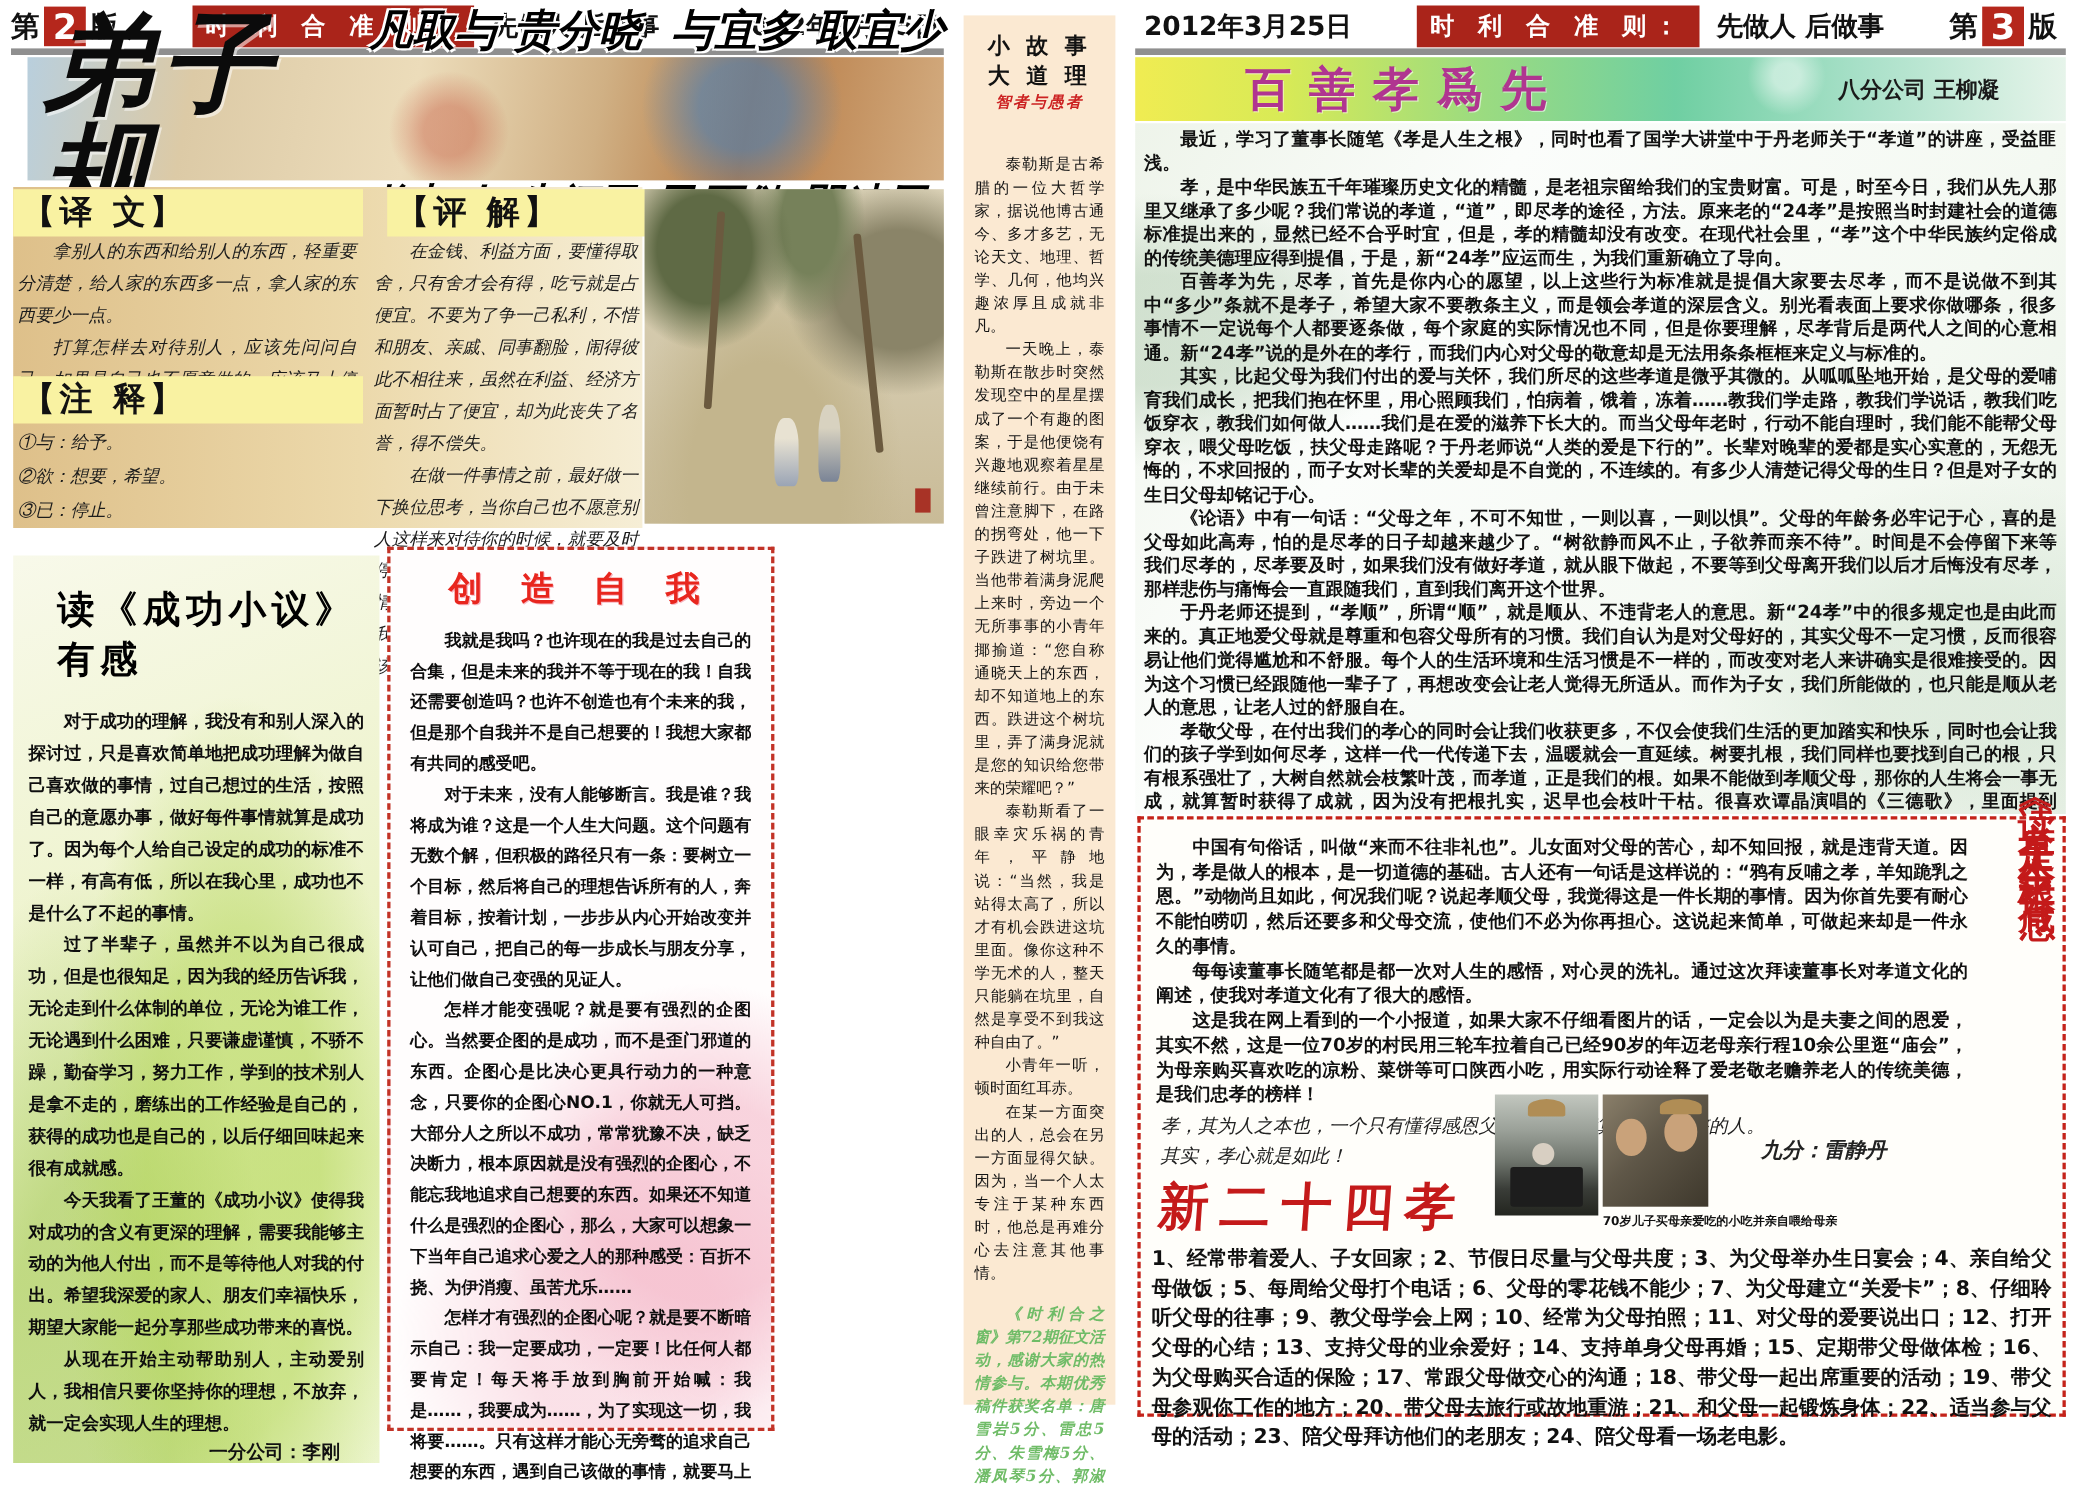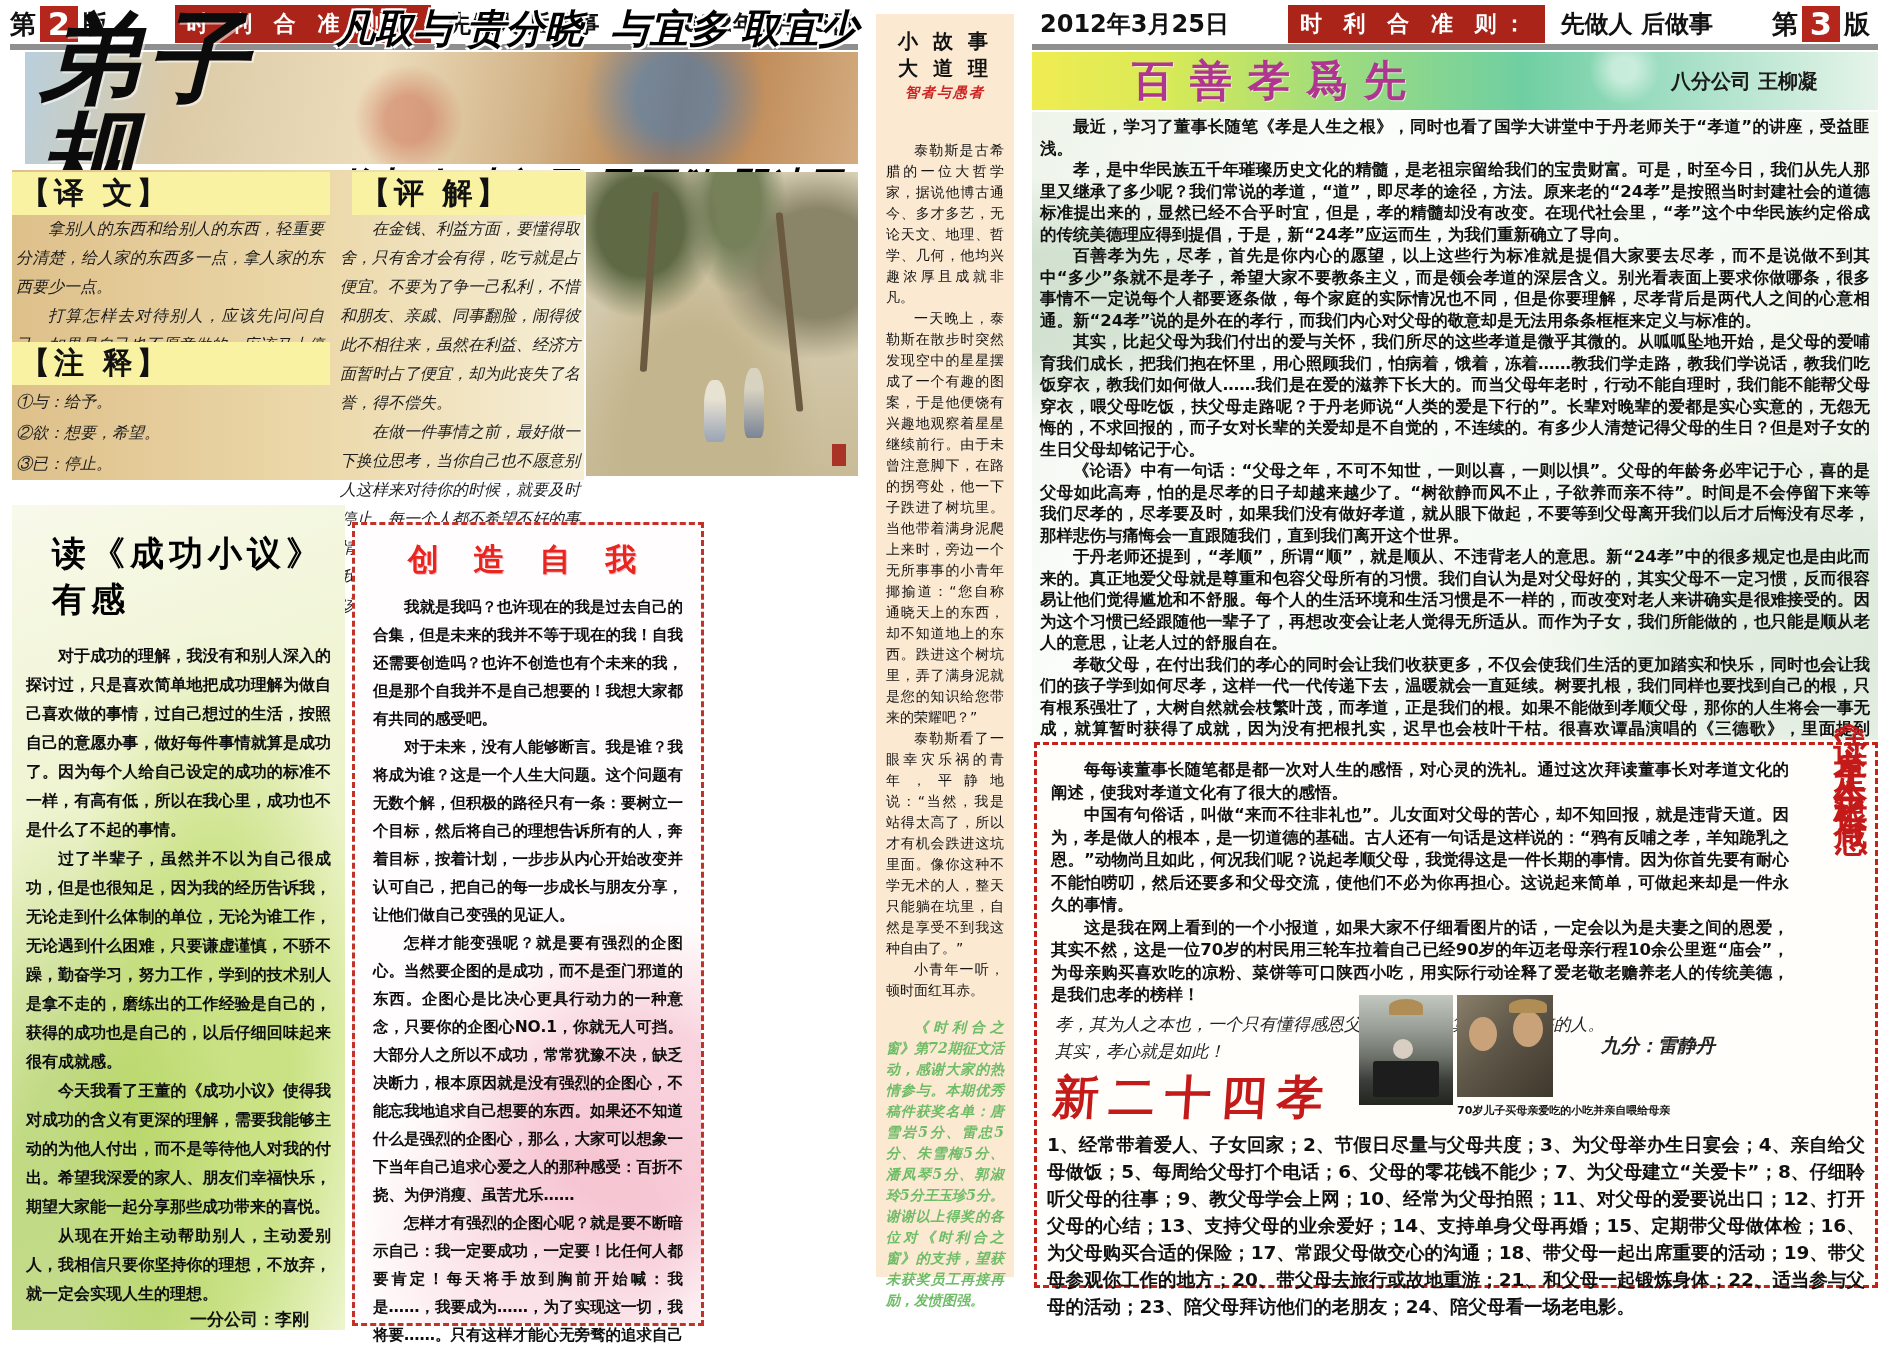--- a/index.html
+++ b/index.html
@@ -168,40 +168,41 @@
     <h2>读《成功小议》有感</h2>
     <div class="bodytext">
       <p>对于成功的理解，我没有和别人深入的探讨过，只是喜欢简单地把成功理解为做自己喜欢做的事情，过自己想过的生活，按照自己的意愿办事，做好每件事情就算是成功了。因为每个人给自己设定的成功的标准不一样，有高有低，所以在我心里，成功也不是什么了不起的事情。</p>
       <p>过了半辈子，虽然并不以为自己很成功，但是也很知足，因为我的经历告诉我，无论走到什么体制的单位，无论为谁工作，无论遇到什么困难，只要谦虚谨慎，不骄不躁，勤奋学习，努力工作，学到的技术别人是拿不走的，磨练出的工作经验是自己的，获得的成功也是自己的，以后仔细回味起来很有成就感。</p>
       <p>今天我看了王董的《成功小议》使得我对成功的含义有更深的理解，需要我能够主动的为他人付出，而不是等待他人对我的付出。希望我深爱的家人、朋友们幸福快乐，期望大家能一起分享那些成功带来的喜悦。</p>
       <p>从现在开始主动帮助别人，主动爱别人，我相信只要你坚持你的理想，不放弃，就一定会实现人生的理想。</p>
     </div>
     <div class="sig">一分公司：李刚</div>
   </div>
 
-  <div class="abs essay2" style="left:352px;top:522px;width:346px;height:798px;">
+  <div class="abs essay2" style="left:352px;top:497px;width:346px;height:798px;">
     <h2>创 造 自 我</h2>
     <div class="bodytext">
       <p>我就是我吗？也许现在的我是过去自己的合集，但是未来的我并不等于现在的我！自我还需要创造吗？也许不创造也有个未来的我，但是那个自我并不是自己想要的！我想大家都有共同的感受吧。</p>
       <p>对于未来，没有人能够断言。我是谁？我将成为谁？这是一个人生大问题。这个问题有无数个解，但积极的路径只有一条：要树立一个目标，然后将自己的理想告诉所有的人，奔着目标，按着计划，一步步从内心开始改变并认可自己，把自己的每一步成长与朋友分享，让他们做自己变强的见证人。</p>
       <p>怎样才能变强呢？就是要有强烈的企图心。当然要企图的是成功，而不是歪门邪道的东西。企图心是比决心更具行动力的一种意念，只要你的企图心NO.1，你就无人可挡。大部分人之所以不成功，常常犹豫不决，缺乏决断力，根本原因就是没有强烈的企图心，不能忘我地追求自己想要的东西。如果还不知道什么是强烈的企图心，那么，大家可以想象一下当年自己追求心爱之人的那种感受：百折不挠、为伊消瘦、虽苦尤乐……</p>
       <p>怎样才有强烈的企图心呢？就是要不断暗示自己：我一定要成功，一定要！比任何人都要肯定！每天将手放到胸前开始喊：我是……，我要成为……，为了实现这一切，我将要……。只有这样才能心无旁骛的追求自己想要的东西，遇到自己该做的事情，就要马上行动；如果自己做得好，就乘胜追击；如果自己做的不好，就加倍努力。</p>
 
     </div>
 
   </div>
 
   <div class="abs midcol" style="left:876px;top:14px;width:118px;height:1243px;">
     <div class="midtitle">小 故 事 大 道 理</div>
     <div class="midsub">智者与愚者</div>
     <div class="midtext">
       <p>泰勒斯是古希腊的一位大哲学家，据说他博古通今、多才多艺，无论天文、地理、哲学、几何，他均兴趣浓厚且成就非凡。</p>
       <p>一天晚上，泰勒斯在散步时突然发现空中的星星摆成了一个有趣的图案，于是他便饶有兴趣地观察着星星继续前行。由于未曾注意脚下，在路的拐弯处，他一下子跌进了树坑里。当他带着满身泥爬上来时，旁边一个无所事事的小青年揶揄道：“您自称通晓天上的东西，却不知道地上的东西。跌进这个树坑里，弄了满身泥就是您的知识给您带来的荣耀吧？”</p>
       <p>泰勒斯看了一眼幸灾乐祸的青年，平静地说：“当然，我是站得太高了，所以才有机会跌进这坑里面。像你这种不学无术的人，整天只能躺在坑里，自然是享受不到我这种自由了。”</p>
       <p>小青年一听，顿时面红耳赤。</p>
+      <p>在某一方面突出的人，总会在另一方面显得欠缺。因为，当一个人太专注于某种东西时，他总是再难分心去注意其他事情。</p>
     </div>
     <div class="announce">《时利合之窗》第72期征文活动，感谢大家的热情参与。本期优秀稿件获奖名单：唐雪岩5分、雷忠5分、朱雪梅5分、潘凤琴5分、郭淑玲5分王玉珍5分。谢谢以上得奖的各位对《时利合之窗》的支持，望获未获奖员工再接再励，发愤图强。</div>
   </div>
 
   <div class="abs hdr" style="left:1040px;top:6px;width:830px;">
     <span class="hdrdate">2012年3月25日</span>
     <div class="slogangrp">
       <span class="sloganbox">时 利 合 准 则：</span>
       <span class="slogantxt">先做人 后做事</span>
     </div>
@@ -224,22 +225,22 @@
     <p>百善孝为先，尽孝，首先是你内心的愿望，以上这些行为标准就是提倡大家要去尽孝，而不是说做不到其中“多少”条就不是孝子，希望大家不要教条主义，而是领会孝道的深层含义。别光看表面上要求你做哪条，很多事情不一定说每个人都要逐条做，每个家庭的实际情况也不同，但是你要理解，尽孝背后是两代人之间的心意相通。新“24孝”说的是外在的孝行，而我们内心对父母的敬意却是无法用条条框框来定义与标准的。</p>
     <p>其实，比起父母为我们付出的爱与关怀，我们所尽的这些孝道是微乎其微的。从呱呱坠地开始，是父母的爱哺育我们成长，把我们抱在怀里，用心照顾我们，怕病着，饿着，冻着……教我们学走路，教我们学说话，教我们吃饭穿衣，教我们如何做人……我们是在爱的滋养下长大的。而当父母年老时，行动不能自理时，我们能不能帮父母穿衣，喂父母吃饭，扶父母走路呢？于丹老师说“人类的爱是下行的”。长辈对晚辈的爱都是实心实意的，无怨无悔的，不求回报的，而子女对长辈的关爱却是不自觉的，不连续的。有多少人清楚记得父母的生日？但是对子女的生日父母却铭记于心。</p>
     <p>《论语》中有一句话：“父母之年，不可不知世，一则以喜，一则以惧”。父母的年龄务必牢记于心，喜的是父母如此高寿，怕的是尽孝的日子却越来越少了。“树欲静而风不止，子欲养而亲不待”。时间是不会停留下来等我们尽孝的，尽孝要及时，如果我们没有做好孝道，就从眼下做起，不要等到父母离开我们以后才后悔没有尽孝，那样悲伤与痛悔会一直跟随我们，直到我们离开这个世界。</p>
     <p>于丹老师还提到，“孝顺”，所谓“顺”，就是顺从、不违背老人的意思。新“24孝”中的很多规定也是由此而来的。真正地爱父母就是尊重和包容父母所有的习惯。我们自认为是对父母好的，其实父母不一定习惯，反而很容易让他们觉得尴尬和不舒服。每个人的生活环境和生活习惯是不一样的，而改变对老人来讲确实是很难接受的。因为这个习惯已经跟随他一辈子了，再想改变会让老人觉得无所适从。而作为子女，我们所能做的，也只能是顺从老人的意思，让老人过的舒服自在。</p>
     <p>孝敬父母，在付出我们的孝心的同时会让我们收获更多，不仅会使我们生活的更加踏实和快乐，同时也会让我们的孩子学到如何尽孝，这样一代一代传递下去，温暖就会一直延续。树要扎根，我们同样也要找到自己的根，只有根系强壮了，大树自然就会枝繁叶茂，而孝道，正是我们的根。如果不能做到孝顺父母，那你的人生将会一事无成，就算暂时获得了成就，因为没有把根扎实，迟早也会枝叶干枯。很喜欢谭晶演唱的《三德歌》，里面提到的“孝德、诚德、爱德”，这是我们规范自己行为的标准。现在很多幼儿园都教孩子这首歌的手语操，我认为很好，道德规范还是要从娃娃抓起！</p>
 
   </div>
 
   <div class="abs box3" style="left:1034px;top:742px;width:838px;height:540px;">
     <div class="box3text">
+      <p>中国有句俗话，叫做“来而不往非礼也”。儿女面对父母的苦心，却不知回报，就是违背天道。因为，孝是做人的根本，是一切道德的基础。古人还有一句话是这样说的：“鸦有反哺之孝，羊知跪乳之恩。”动物尚且如此，何况我们呢？说起孝顺父母，我觉得这是一件长期的事情。因为你首先要有耐心不能怕唠叨，然后还要多和父母交流，使他们不必为你再担心。这说起来简单，可做起来却是一件永久的事情。</p>
       <p>每每读董事长随笔都是都一次对人生的感悟，对心灵的洗礼。通过这次拜读董事长对孝道文化的阐述，使我对孝道文化有了很大的感悟。</p>
-      <p>中国有句俗话，叫做“来而不往非礼也”。儿女面对父母的苦心，却不知回报，就是违背天道。因为，孝是做人的根本，是一切道德的基础。古人还有一句话是这样说的：“鸦有反哺之孝，羊知跪乳之恩。”动物尚且如此，何况我们呢？说起孝顺父母，我觉得这是一件长期的事情。因为你首先要有耐心不能怕唠叨，然后还要多和父母交流，使他们不必为你再担心。这说起来简单，可做起来却是一件永久的事情。</p>
       <p>这是我在网上看到的一个小报道，如果大家不仔细看图片的话，一定会以为是夫妻之间的恩爱，其实不然，这是一位70岁的村民用三轮车拉着自己已经90岁的年迈老母亲行程10余公里逛“庙会”，为母亲购买喜欢吃的凉粉、菜饼等可口陕西小吃，用实际行动诠释了爱老敬老赡养老人的传统美德，是我们忠孝的榜样！</p>
     </div>
     <div class="abs quote" style="left:18px;top:266px;width:560px;">
       <div>孝，其为人之本也，一个只有懂得感恩父母的人,才能算是一个完整的人。</div>
       <div>其实，孝心就是如此！</div>
     </div>
     <div class="abs quotesig" style="left:564px;top:288px;text-align:right;">九分：雷静丹</div>
 
     <div class="abs photo1" style="left:322px;top:250px;width:94px;height:110px;">
       <div class="abs hat" style="left:30px;top:4px;width:34px;height:16px;"></div>

